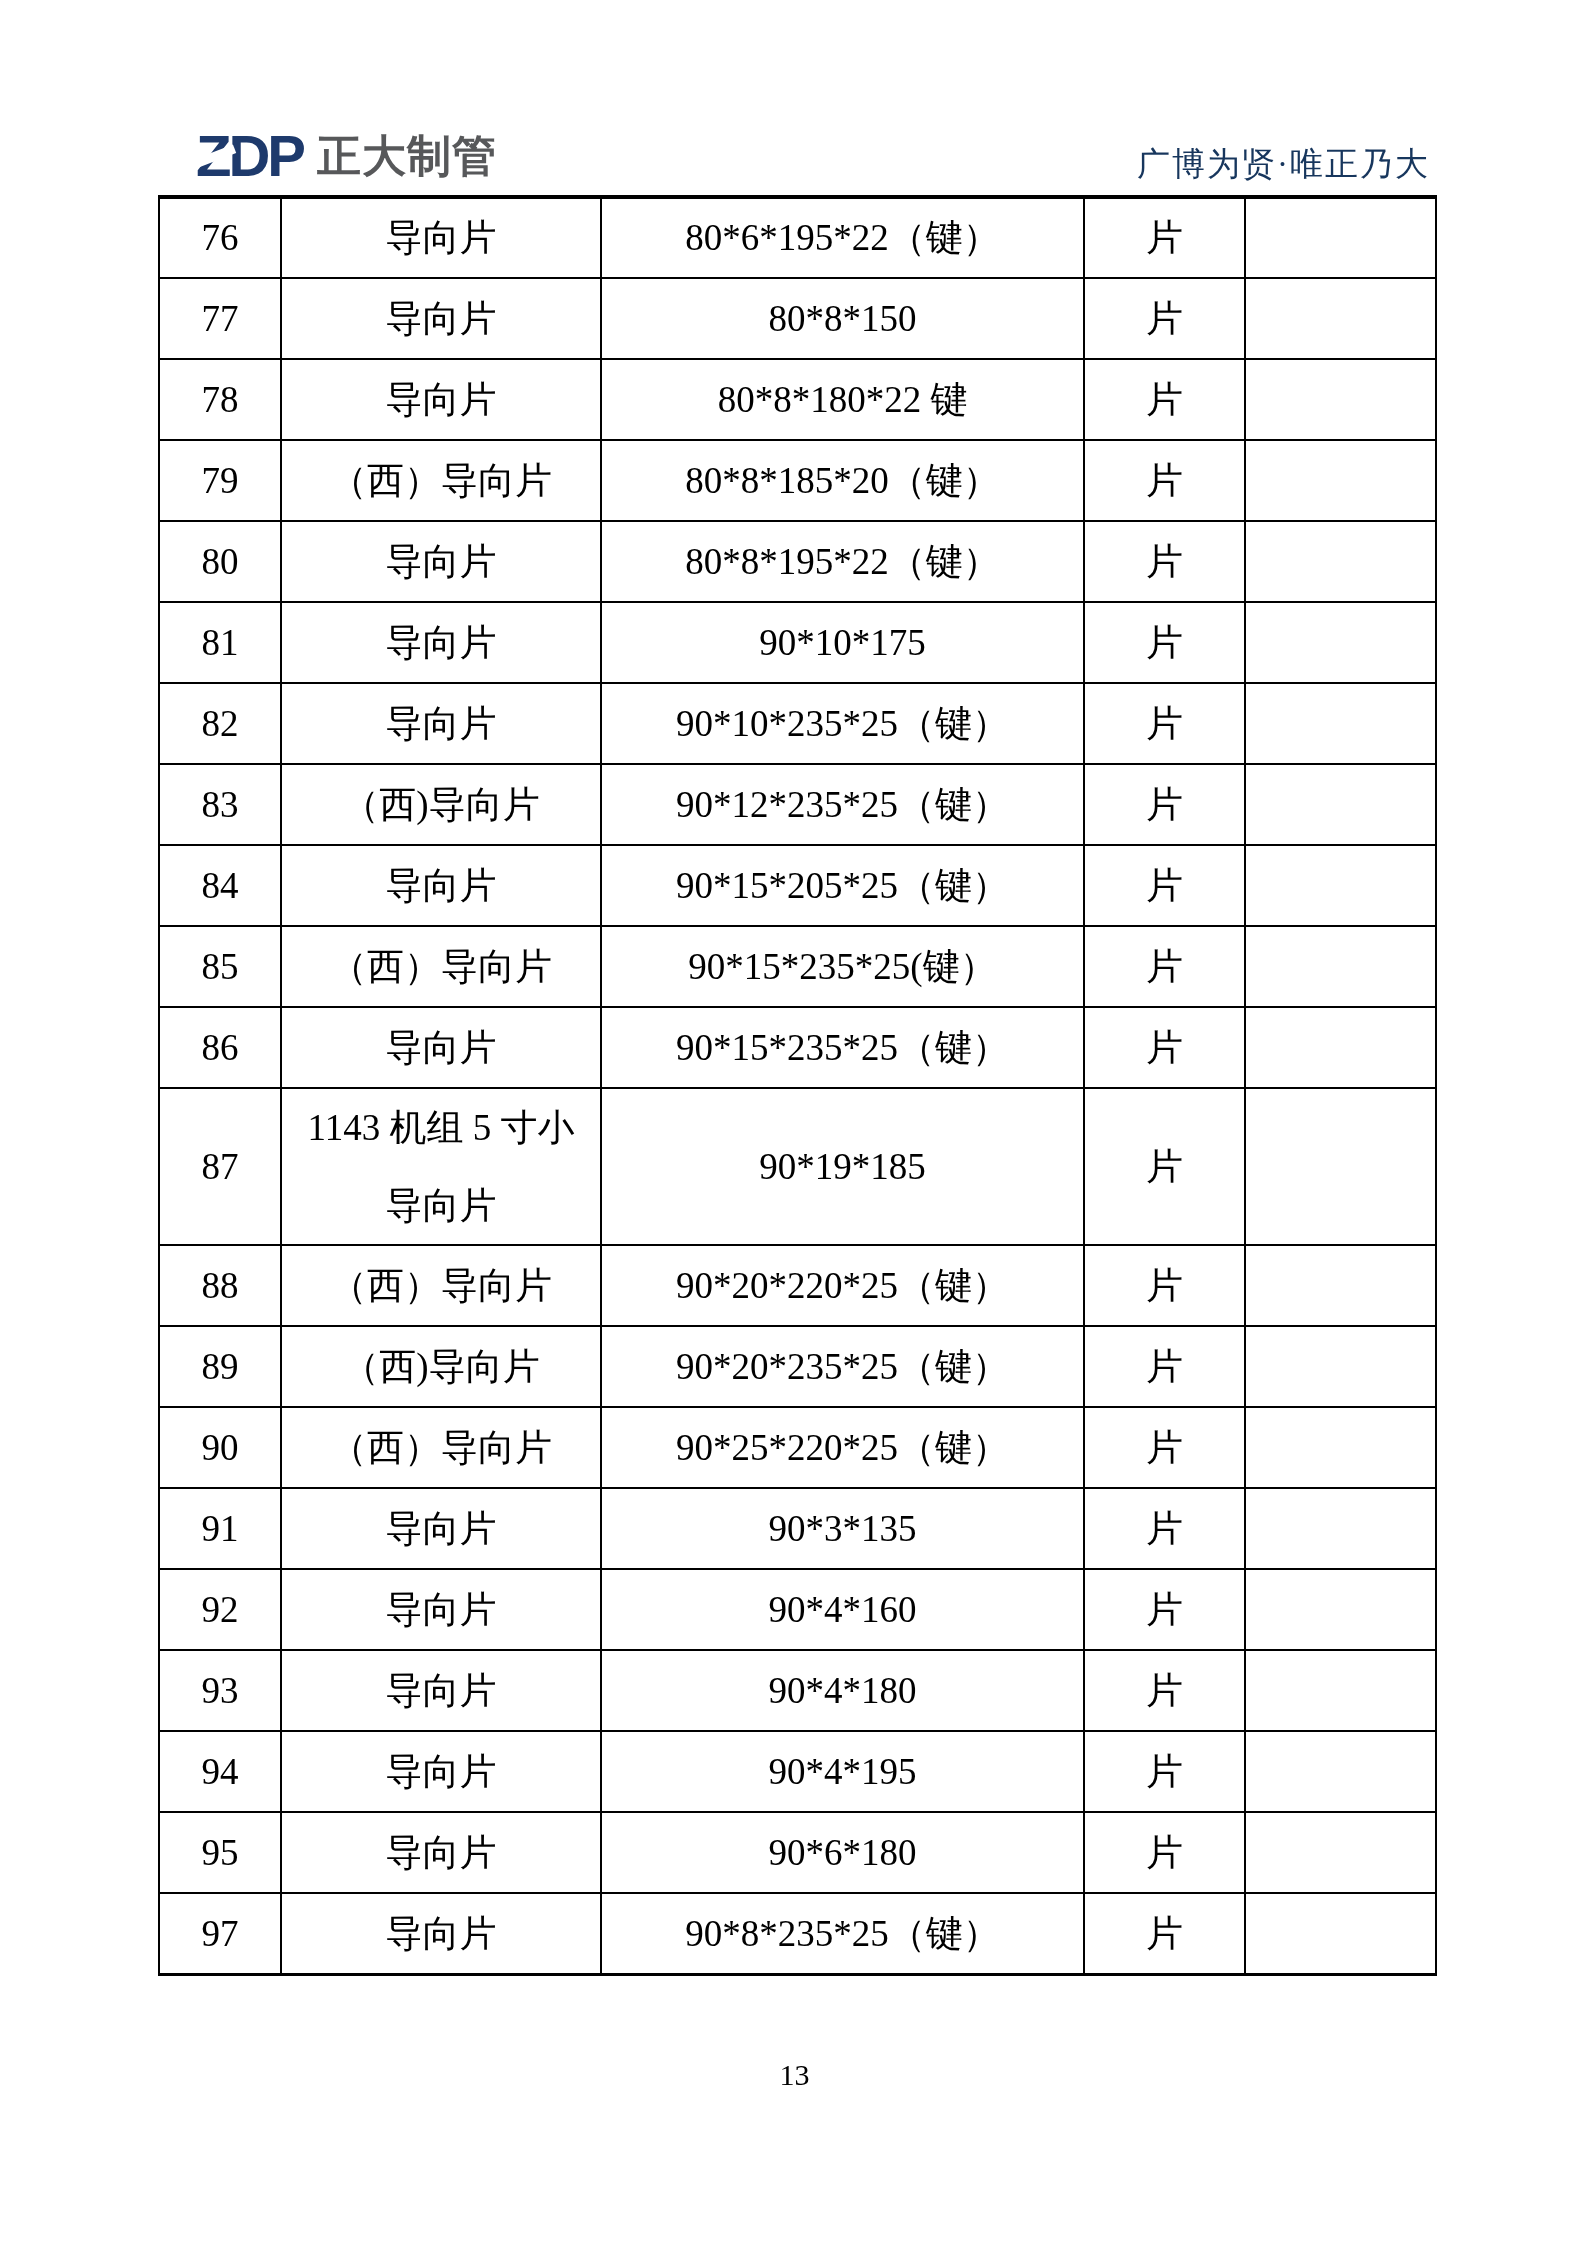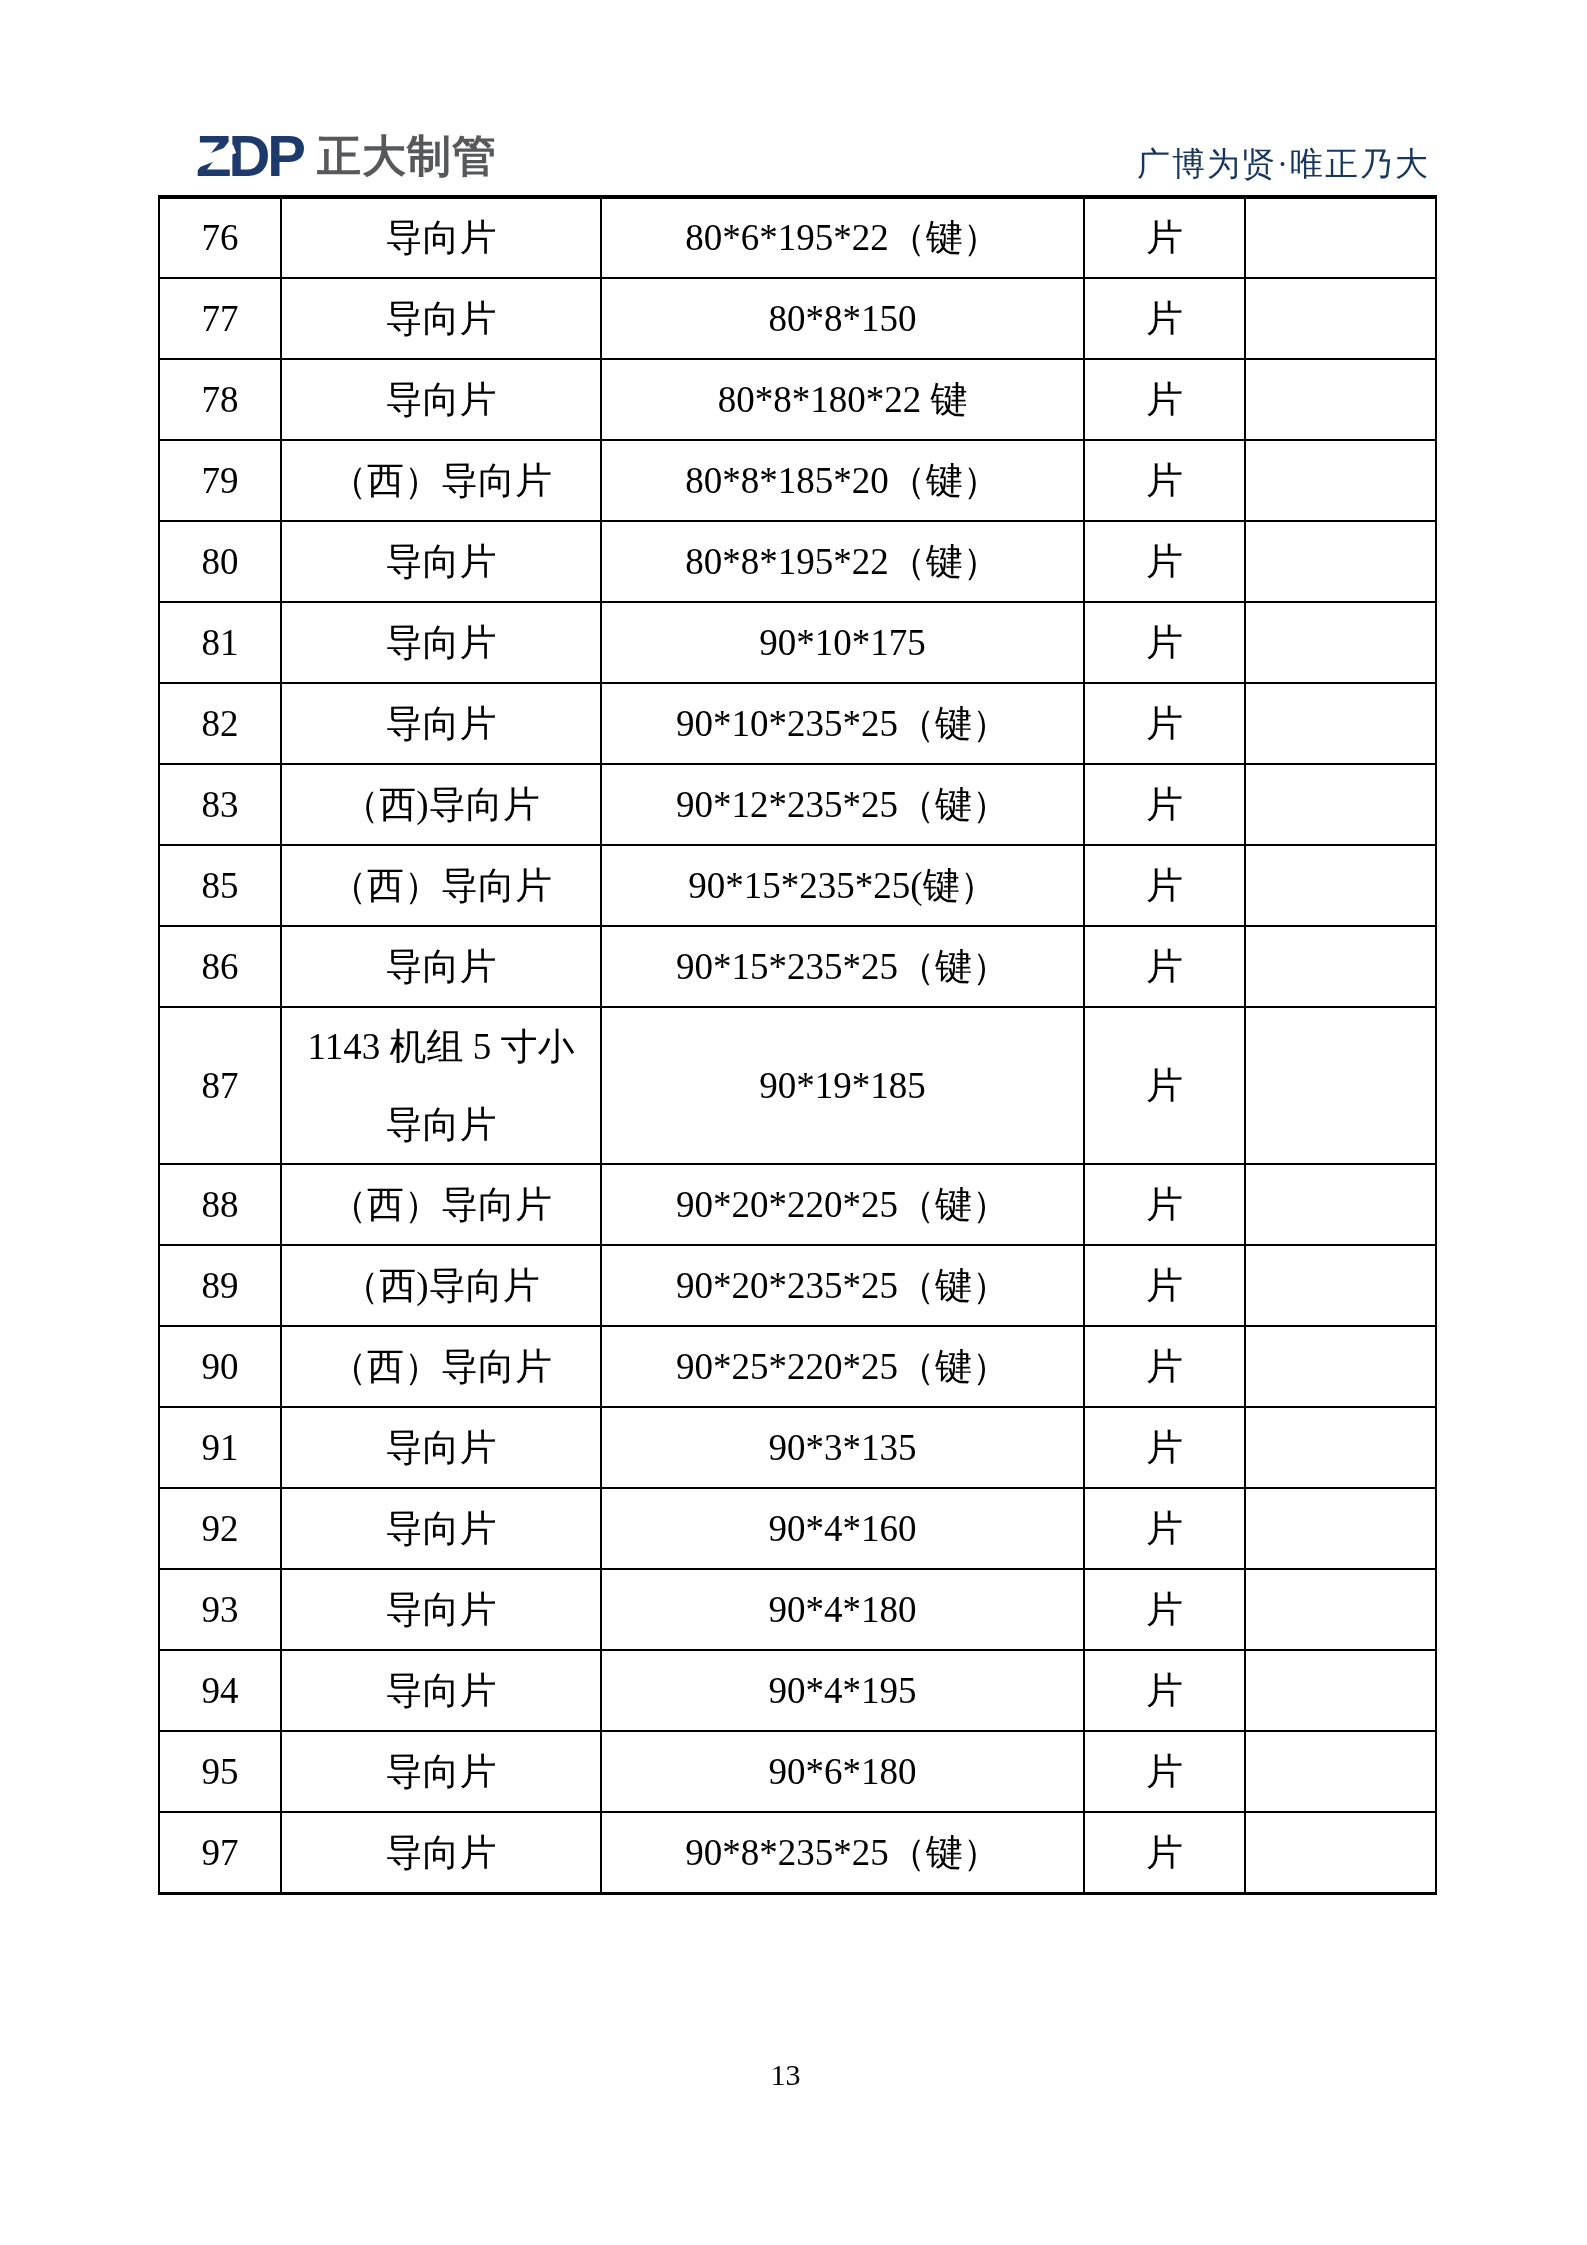--- a/index.html
+++ b/index.html
@@ -75,21 +75,21 @@
   .parts-table tr{height:81px;}
   .col-name{white-space:pre-line;}
   .c-no{width:122px;}
   .c-name{width:320px;}
   .c-spec{width:483px;}
   .c-unit{width:161px;}
   .c-remark{width:191px;}
 
   
   .page-number{
-    position:absolute;left:147px;top:2058px;width:1277px;
+    position:absolute;left:156px;top:2058px;width:1277px;
     text-align:center;
     font-size:30px;
   }
 </style>
 </head>
 <body>
 
 <div class="page">
 
   <header>
@@ -160,20 +160,27 @@
           <td class="col-remark"></td>
         </tr>
         <tr>
           <td class="col-no">83</td>
           <td class="col-name">（西)导向片</td>
           <td class="col-spec">90*12*235*25（键）</td>
           <td class="col-unit">片</td>
           <td class="col-remark"></td>
         </tr>
         <tr>
+          <td class="col-no">84</td>
+          <td class="col-name">导向片</td>
+          <td class="col-spec">90*15*205*25（键）</td>
+          <td class="col-unit">片</td>
+          <td class="col-remark"></td>
+        </tr>
+        <tr>
           <td class="col-no">85</td>
           <td class="col-name">（西）导向片</td>
           <td class="col-spec">90*15*235*25(键）</td>
           <td class="col-unit">片</td>
           <td class="col-remark"></td>
         </tr>
         <tr>
           <td class="col-no">86</td>
           <td class="col-name">导向片</td>
           <td class="col-spec">90*15*235*25（键）</td>

